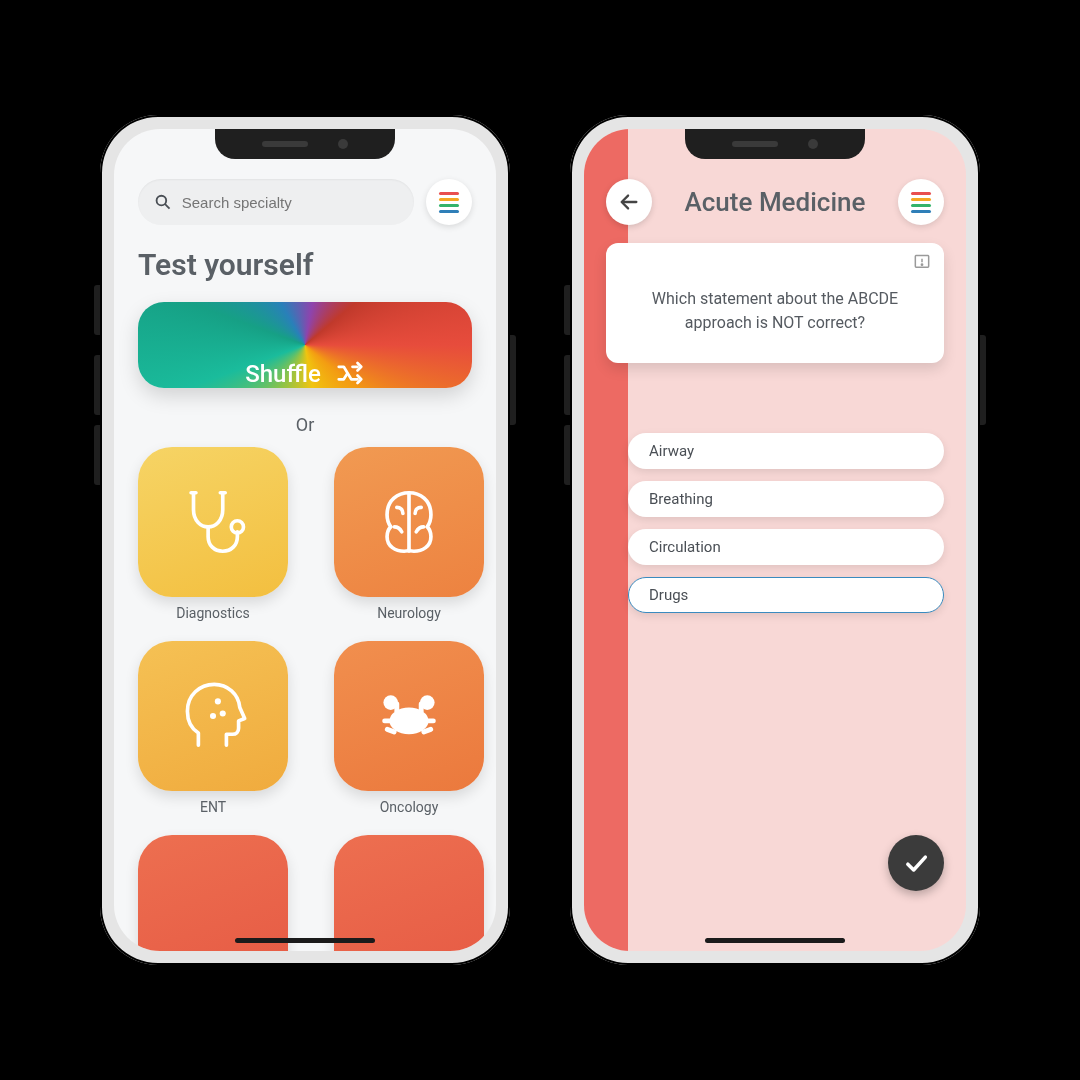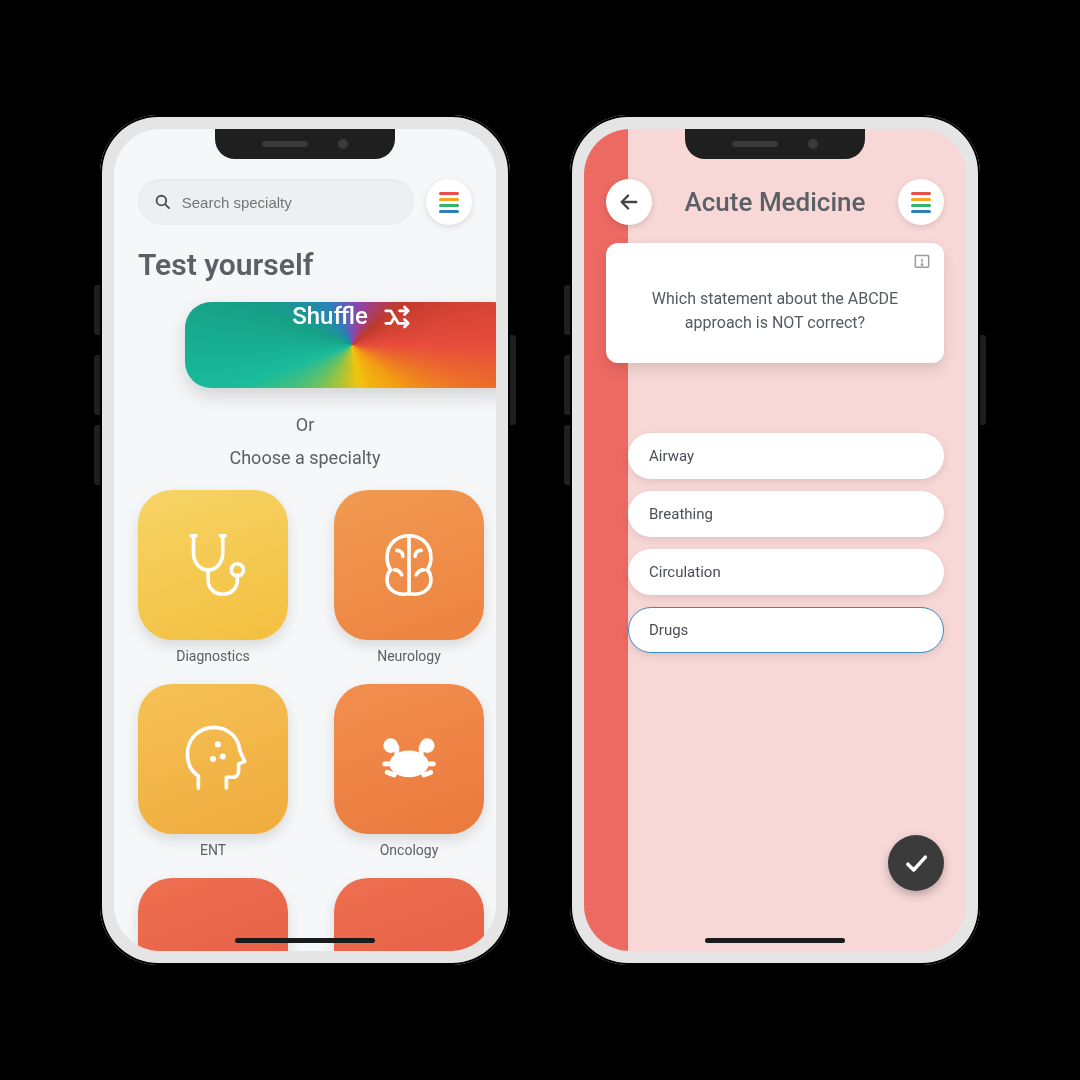--- a/index.html
+++ b/index.html
@@ -66,26 +66,25 @@
     box-shadow:0 2px 6px rgba(0,0,0,.12);
     display:flex;align-items:center;justify-content:center;flex-direction:column;gap:3px;
   }
   .menu-btn span{display:block;width:20px;height:3px;border-radius:2px;}
   .m1{background:#e94f4f;} .m2{background:#f5a623;} .m3{background:#34b36a;} .m4{background:#2f7fb8;}
 
   .title-a{font-size:30px;font-weight:600;color:#5a6066;margin-bottom:20px;}
 
   .shuffle-btn{
     width:100%;height:86px;border-radius:26px;position:relative;overflow:hidden;
-    display:flex;align-items:flex-start;justify-content:center;gap:14px;
+    display:flex;align-items:flex-end;justify-content:center;gap:14px;
     color:#fff;font-size:24px;font-weight:500;box-shadow:0 8px 20px rgba(0,0,0,.15);
     background:conic-gradient(from 90deg at 50% 50%,
       #e74c3c,#f39c12,#f1c40f,#8bc34a,#1abc9c,#16a085,#2980b9,#8e44ad,#c0392b,#e74c3c);
     cursor:pointer;
-    margin-left:47px;
   }
   .shuffle-icon{width:30px;height:30px;}
 
   .divider{display:flex;align-items:center;gap:16px;margin:26px 0 12px;color:#5a6066;font-size:18px;}
   .divider .line{flex:1;height:2px;background:#3a8bbf;max-width:90px;}
   .divider .line:first-child{margin-left:auto;} .divider .line:last-child{margin-right:auto;}
   .divider-wrap{display:flex;justify-content:center;}
 
   .subtitle{text-align:center;font-size:18px;color:#5a6066;margin-bottom:22px;}
 
@@ -130,21 +129,21 @@
 
   .qcard{
     background:#fff;border-radius:12px;padding:44px 30px 28px;
     box-shadow:0 6px 14px rgba(0,0,0,.12);position:relative;text-align:center;
     font-size:16px;color:#555a60;line-height:1.5;
   }
   .flag{position:absolute;top:10px;right:12px;width:20px;height:20px;color:#9a9a9a;cursor:pointer;}
 
   .answers{margin-top:70px;display:flex;flex-direction:column;gap:12px;padding-left:22px;}
   .answer{
-    background:#fff;border-radius:24px;height:46px;display:flex;align-items:center;
+    background:#fff;border-radius:24px;height:36px;display:flex;align-items:center;
     padding:0 20px;font-size:15px;color:#4a4f55;box-shadow:0 3px 8px rgba(0,0,0,.1);
     cursor:pointer;border:1px solid transparent;
   }
   .answer.sel{border-color:#3a8bbf;}
 
   .submit-btn{
     position:absolute;bottom:60px;right:22px;width:56px;height:56px;border-radius:50%;
     background:#3b3b3b;display:flex;align-items:center;justify-content:center;
     box-shadow:0 4px 10px rgba(0,0,0,.25);cursor:pointer;
   }
@@ -190,21 +189,20 @@
       </div>
 
       <div class="divider-wrap">
         <div class="divider">
           <div class="line"></div>
           <span>Or</span>
           <div class="line"></div>
         </div>
       </div>
 
-      <p class="subtitle">Choose a specialty</p>
 
       <div class="grid">
 
         <div class="tile">
           <div class="box c-yellow">
             <svg viewBox="0 0 64 64" fill="none" stroke="#fff" stroke-width="3" stroke-linecap="round">
               <path d="M16 8v14c0 9 6 14 12 14s12-5 12-14V8"></path>
               <path d="M14 8h4M38 8h4"></path>
               <path d="M28 36v8c0 7 5 12 12 12s12-5 12-12v-4"></path>
               <circle cx="52" cy="36" r="5"></circle>

